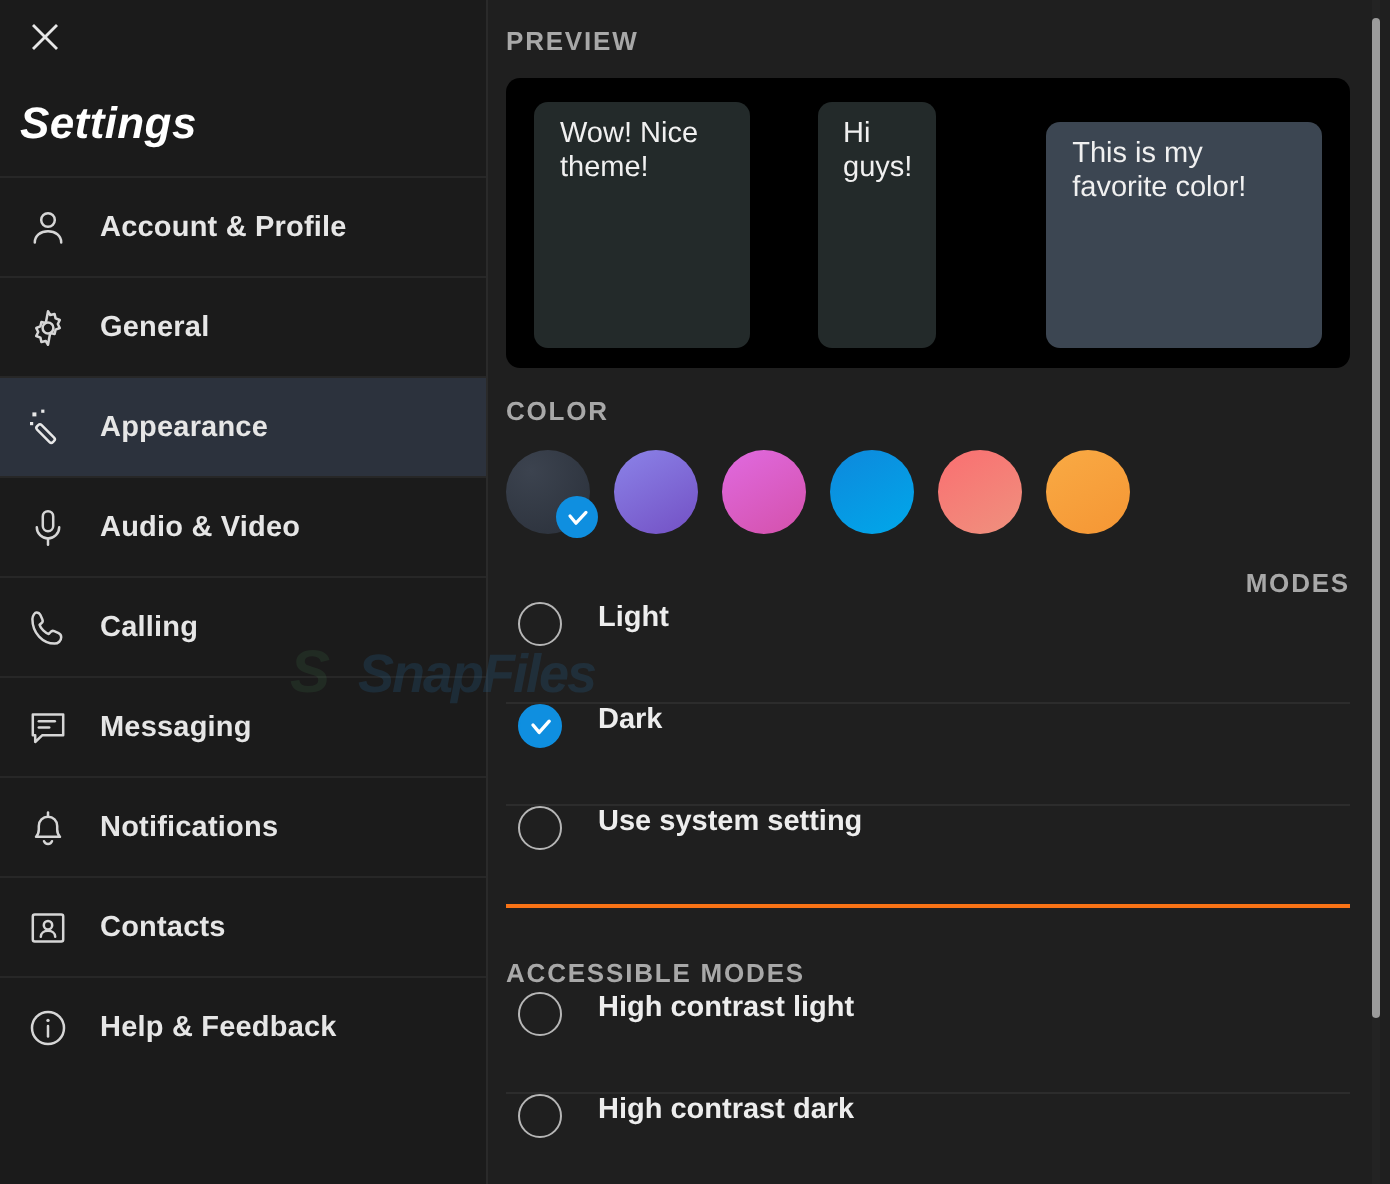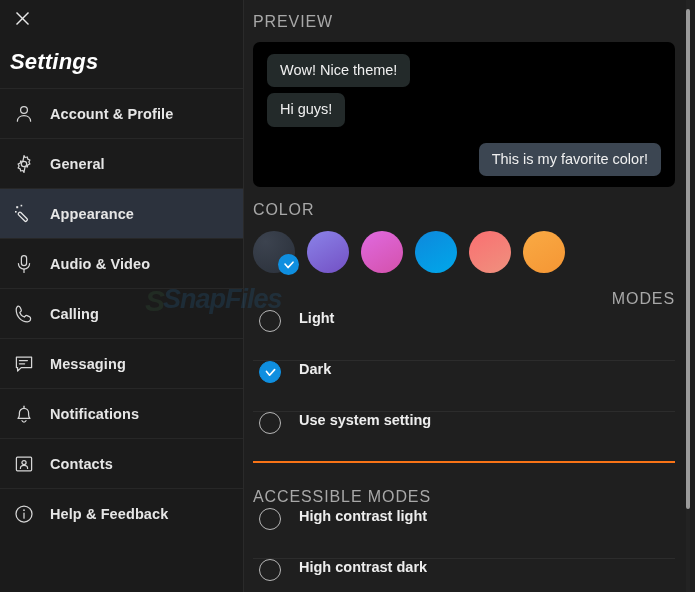--- a/index.html
+++ b/index.html
@@ -74,36 +74,35 @@
   #main {
     flex: 1 1 auto;
     height: 592px;
     background: #1f1f1f;
     position: relative;
     overflow: hidden;
     padding-left: 9px;
     padding-right: 20px;
   }
   .section-head {
-    font-size: 16px;
-    font-weight: normal;
+    font-size: 13px;
+    font-weight: bold;
     color: #a8a8a8;
     letter-spacing: .9px;
     text-transform: uppercase;
   }
   #preview-head { margin-top: 13px; }
 
   #preview-box {
     margin-top: 11px;
     height: 145px;
     background: #000000;
     border-radius: 7px;
     padding: 12px 14px 10px 14px;
     display: flex;
-    flex-direction: column;
     gap: 6px;
   }
   .bubble-row { display: flex; }
   .bubble-row.out { justify-content: flex-end; margin-top: 10px; }
   .bubble {
     max-width: 80%;
     padding: 8px 13px;
     border-radius: 7px;
     font-size: 14.5px;
     color: #f0f0f0;
@@ -182,27 +181,27 @@
     top: 9px; right: 5px;
     width: 4px; height: 500px;
     background: #9b9b9b;
     border-radius: 2px;
     cursor: pointer;
   }
 
   
   #watermark {
     position: absolute;
-    left: 145px; top: 284px;
+    left: 145px; top: 316px;
     width: 230px; height: 42px;
     pointer-events: none;
     opacity: .17;
     display: flex;
-    align-items: flex-start;
-    gap: 0;
+    align-items: center;
+    gap: 16px;
     z-index: 5;
   }
   #watermark .wm-logo {
     font-size: 30px;
     font-weight: bold;
     font-style: italic;
     color: #3f7a4a;
     letter-spacing: -2px;
   }
   #watermark .wm-text {

